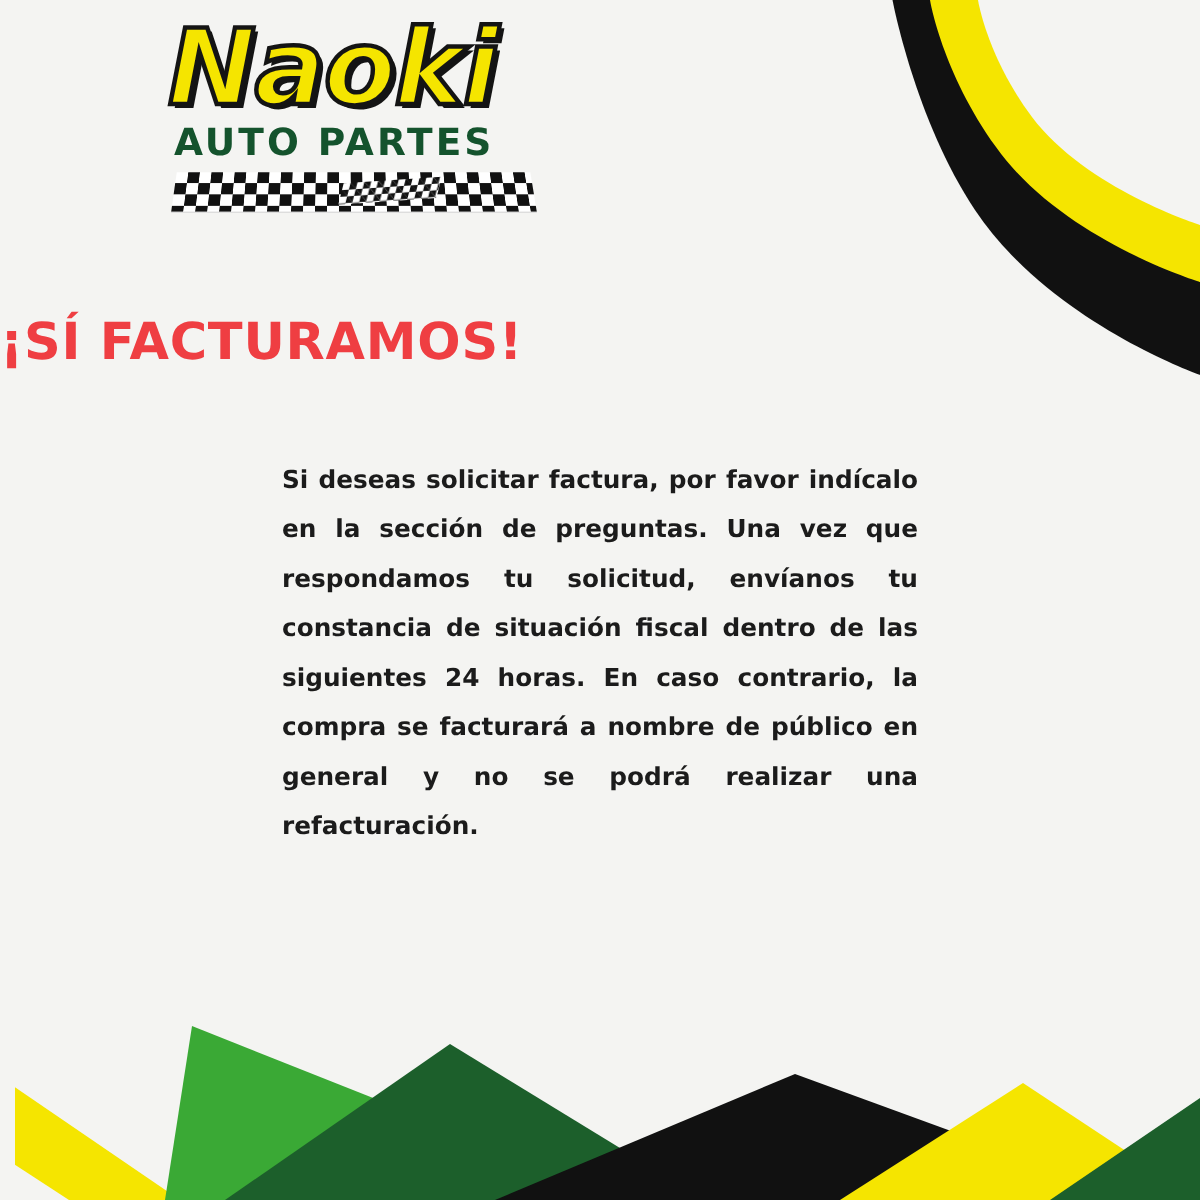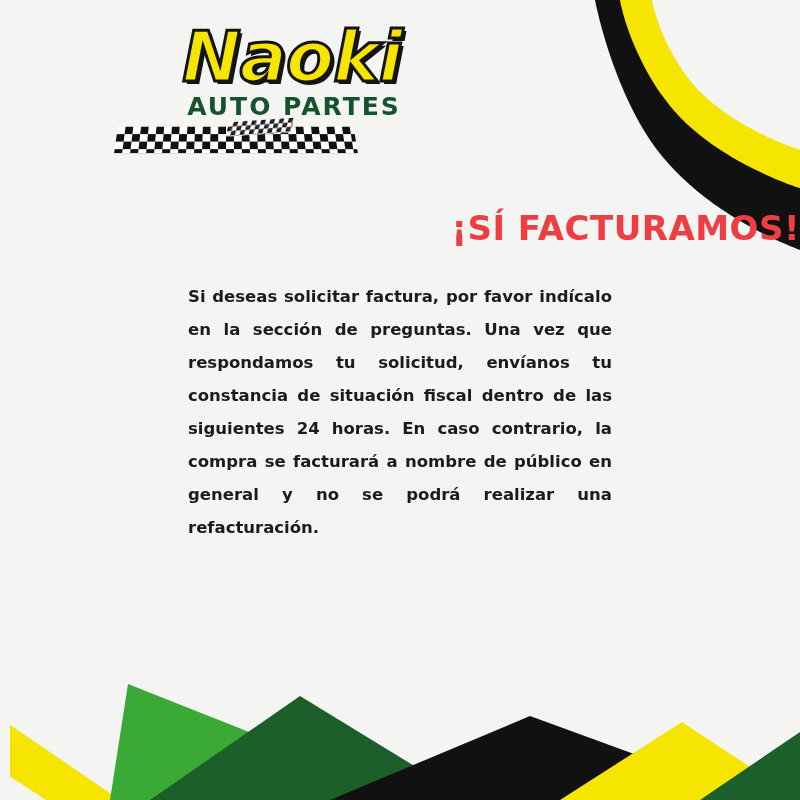--- a/index.html
+++ b/index.html
@@ -46,22 +46,21 @@
     height: 800px;
     background: #f4f4f2;
   }
 
   
   .logo-block {
     position: absolute;
     left: 112px;
     top: 8px;
     width: 360px;
-    text-align: center;
-    margin-top: 12px;
+    text-align: left;
   }
   .logo-naoki {
     font-family: "DejaVu Sans", sans-serif;
     font-weight: bold;
     font-style: italic;
     font-size: 70px;
     line-height: 74px;
     letter-spacing: -1px;
     color: #f5e500;
     -webkit-text-stroke: 3px #141414;
@@ -118,33 +117,33 @@
     color: #ef3e42;
     white-space: nowrap;
   }
 
   
   .headline {
     position: absolute;
     left: 0;
     top: 208px;
     width: 800px;
-    text-align: right;
+    text-align: left;
     font-family: "DejaVu Sans", sans-serif;
     font-weight: bold;
     font-size: 34px;
     letter-spacing: 0.5px;
     color: #ef3e42;
   }
 
   
   .body-text {
     position: absolute;
     left: 188px;
-    top: 280px;
+    top: 303px;
     width: 424px;
     font-family: "DejaVu Sans", sans-serif;
     font-weight: bold;
     font-size: 16.5px;
     line-height: 33px;
     color: #1b1b1b;
     text-align: justify;
     text-justify: inter-word;
   }
   .body-text > span { display: inline; }

